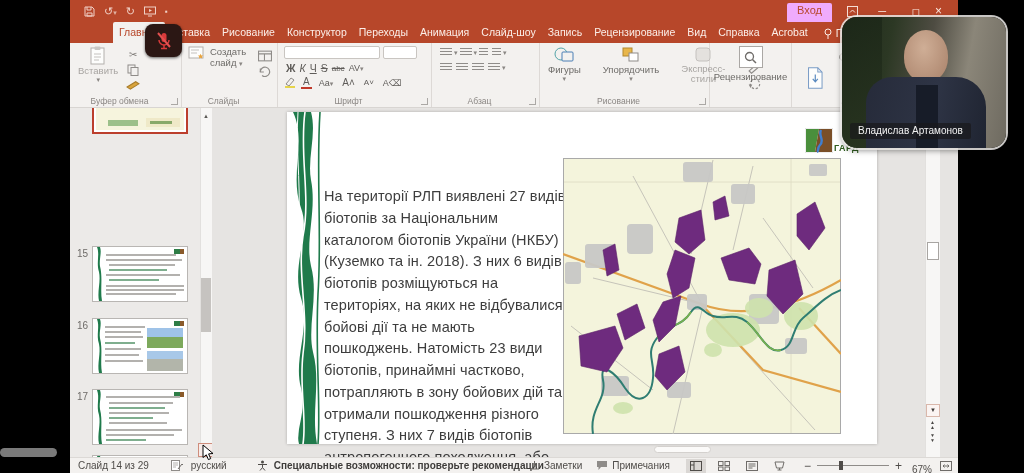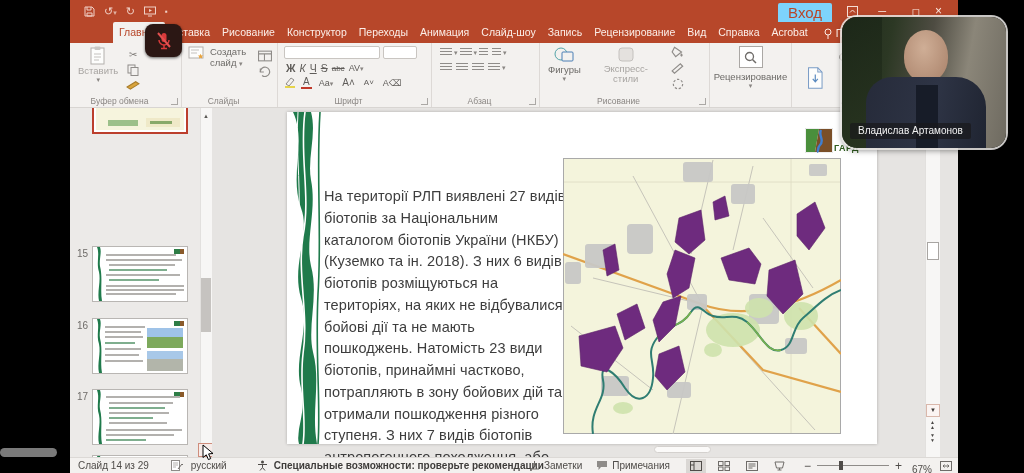--- a/index.html
+++ b/index.html
@@ -6,21 +6,21 @@
   html,body { width:1024px; height:473px; background:#000; overflow:hidden;
               font-family:"Liberation Sans", sans-serif; }
   
   #ppt { position:absolute; left:70px; top:0; width:888px; height:473px; background:#f3f1ef; }
   
   #titlebar { position:absolute; left:0; top:0; width:100%; height:22px; background:#b7472a; display:flex; align-items:center; }
   .qat { display:flex; align-items:center; gap:9px; margin-left:14px; color:#f6ddd4; }
   .qat svg, .qat span { opacity:.92; }
   #title-text { position:absolute; left:0; right:160px; top:0; height:22px; line-height:22px; text-align:center;
                 color:#fbeae2; font-size:10.5px; white-space:nowrap; overflow:hidden; }
-  #signin { position:absolute; right:126px; top:3px; background:#7dd3fc; color:#b7472a; font-size:15px;
+  #signin { position:absolute; right:126px; top:3px; background:#f0abfc; color:#b7472a; font-size:11px;
             padding:1px 10px 16px; border-radius:2px; }
   .winctl { position:absolute; top:0; height:22px; display:flex; align-items:center; color:#fbeae2; }
   
   #tabrow { position:absolute; left:0; top:22px; width:100%; height:21px; background:#b7472a; display:flex; align-items:flex-end; }
   .tab { color:#fceee8; font-size:10.5px; padding:4px 6px 5px; white-space:nowrap; }
   .tab.active { background:#f3f1ef; color:#b7472a; border-radius:2px 2px 0 0; }
   #tabs-start-gap { width:43px; }
   .tellme { display:flex; align-items:center; gap:4px; color:#fceee8; font-size:10.5px; margin-left:10px; padding-bottom:4px; white-space:nowrap;}
   
   #ribbon { position:absolute; left:0; top:43px; width:100%; height:65px; background:#f3f1ef;
@@ -260,20 +260,28 @@
     <div class="rgroup" style="width:170px; padding-left:8px;">
       <div style="display:flex; gap:22px;">
         <div class="bigbtn">
           <svg width="22" height="18" viewBox="0 0 22 18">
               <circle cx="8" cy="8" r="6" fill="none" stroke="#52a3a8"></circle>
               <rect x="9" y="6" width="11" height="9" rx="1" fill="#f3f1ef" stroke="#4a7fb5"></rect>
             </svg>
           <span>Фигуры</span>
             <span class="chev">▾</span>
         </div>
+        <div class="bigbtn">
+          <svg width="20" height="18" viewBox="0 0 20 18">
+              <rect x="2" y="2" width="9" height="8" fill="#e8b64a" stroke="#b3882e"></rect>
+              <rect x="8" y="7" width="9" height="8" fill="#fff" stroke="#8f8c89"></rect>
+            </svg>
+          <span>Упорядочить</span>
+            <span class="chev">▾</span>
+        </div>
         <div class="bigbtn gray" style="width:46px;">
           <svg width="20" height="18" viewBox="0 0 20 18">
               <rect x="3" y="2" width="14" height="13" rx="3" fill="#e4e1de" stroke="#c4c1be"></rect>
             </svg>
           <span style="line-height:1.1;">Экспресс-стили</span>
         </div>
         <div class="smallicons" style="margin-top:0;">
           <svg class="ico" width="12" height="10" viewBox="0 0 12 10">
               <path d="M3,1 l6,4 -5,4 -3,-4 z" fill="none" stroke="#8f8c89"></path>
               <path d="M9,6 q2,2 0,3 q-2,-1 0,-3" fill="#8f8c89"></path>

